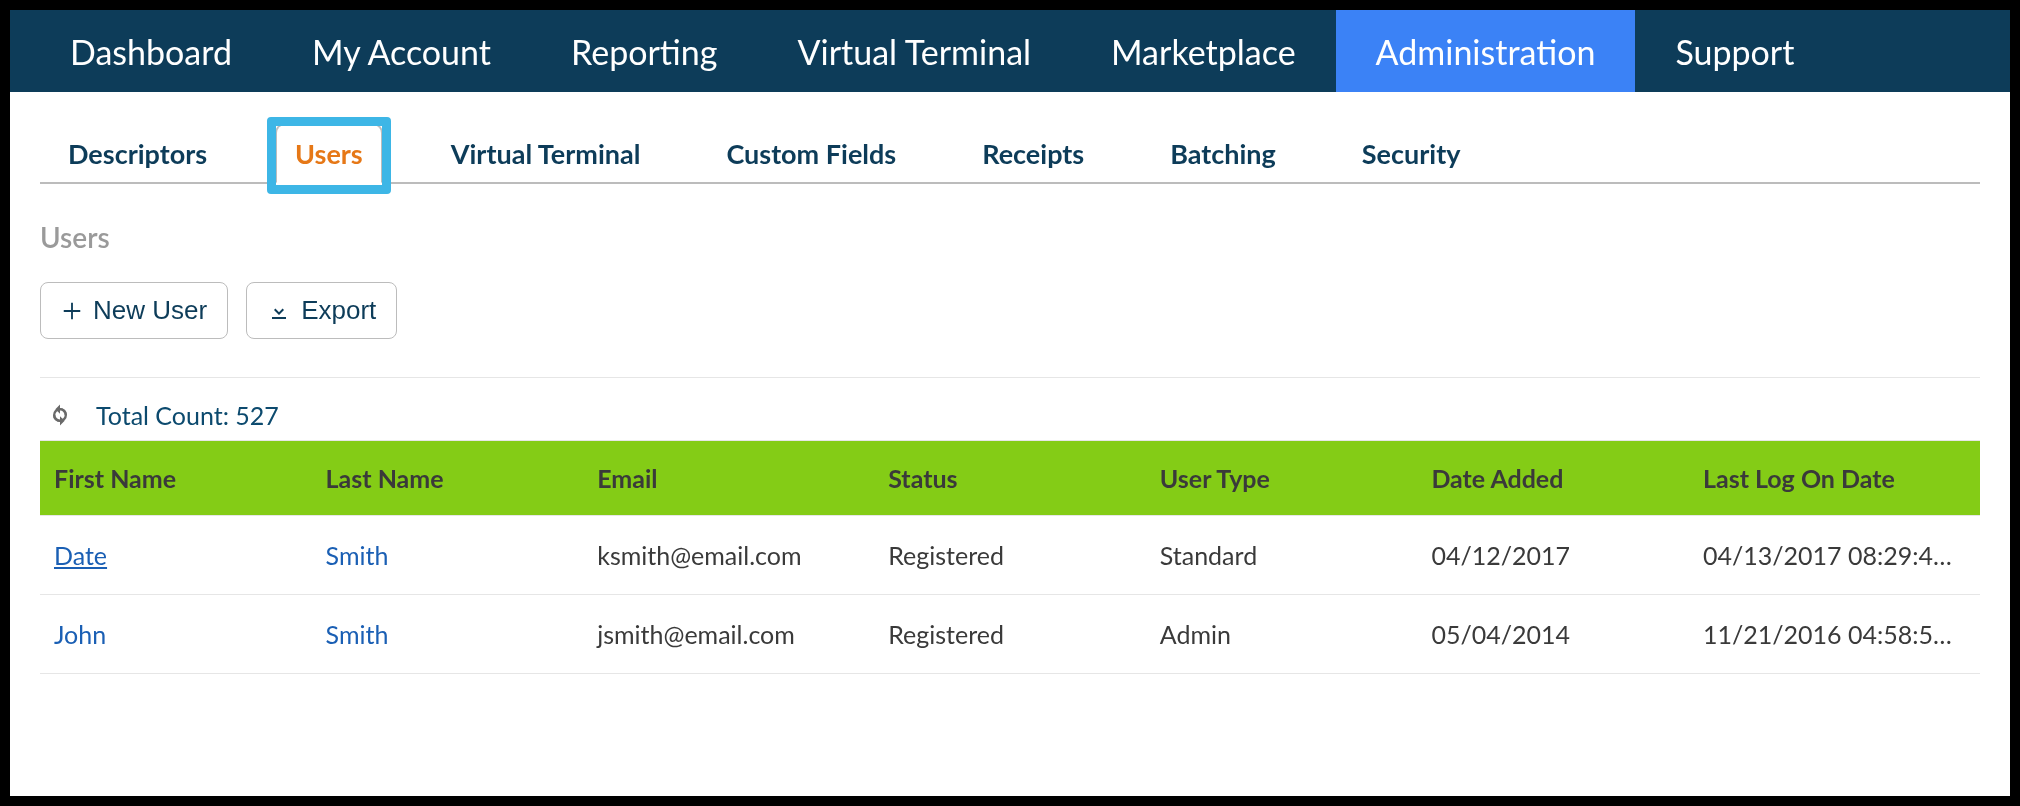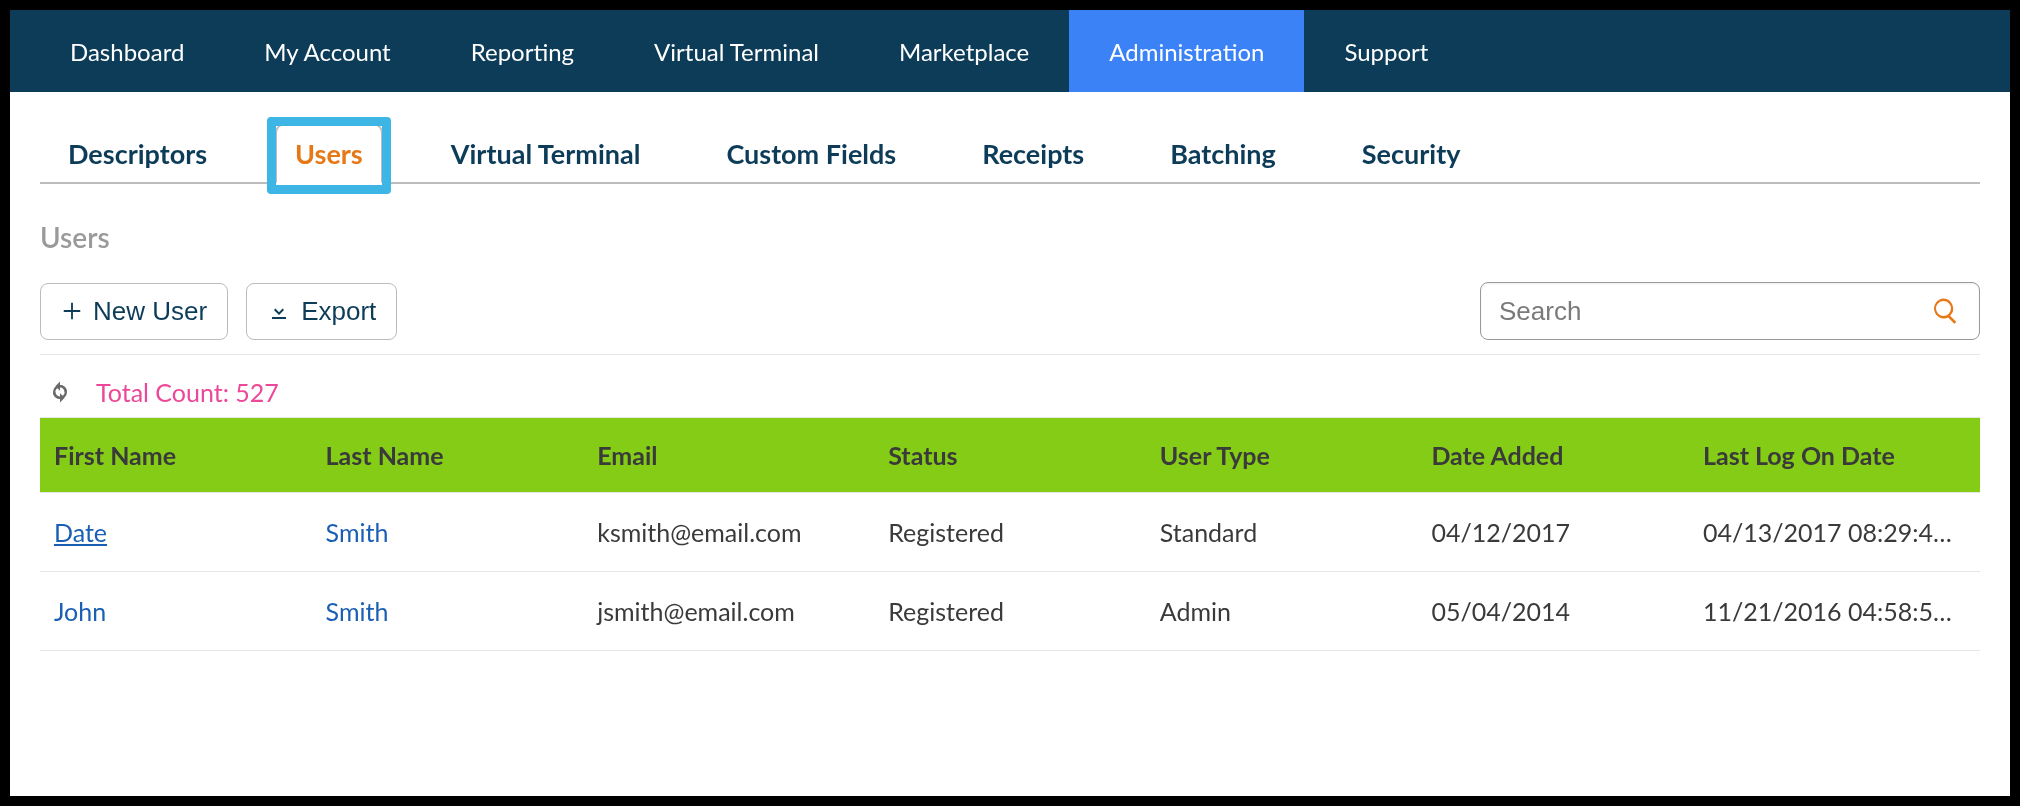--- a/index.html
+++ b/index.html
@@ -3,21 +3,21 @@
 <meta charset="utf-8">
 <style>
   * { box-sizing: border-box; margin: 0; padding: 0; }
   html, body { width: 2020px; height: 806px; font-family: "Lato", "Helvetica Neue", Arial, sans-serif; }
   body { background: #000; padding: 10px; }
   .app { background: #fff; width: 100%; height: 100%; display: flex; flex-direction: column; }
 
   
   .topnav { background: #0d3c59; display: flex; height: 82px; align-items: stretch; padding: 0 0 0 20px; }
   .topnav-item {
-    color: #fff; font-size: 24px; font-weight: 400; display: flex; align-items: center;
+    color: #fff; font-size: 34px; font-weight: 400; display: flex; align-items: center;
     padding: 0 40px; cursor: pointer; white-space: nowrap;
   }
   .topnav-item.active { background: #3b82f6; }
 
   
   .subtabs-wrap { padding: 0 30px; }
   .subtabs {
     display: flex; align-items: flex-end; height: 92px; border-bottom: 2px solid #bcbcbc;
     gap: 50px; padding-left: 10px;
   }
@@ -35,43 +35,43 @@
     position: absolute; border: 9px solid #3db6e6; border-radius: 4px;
     pointer-events: none;
     left: -10px; top: -8px; right: -10px; bottom: -12px;
   }
 
   
   .content { padding: 20px 30px 0 30px; flex: 1; }
   .page-title { color: #9a9a9a; font-size: 28px; font-weight: 600; margin: 16px 0 28px 0; }
 
   .toolbar {
-    display: flex; align-items: center; justify-content: space-between;
-    padding-bottom: 14px; border-bottom: 1px solid #e6e6e6;
+    display: flex; align-items: center; 
+    padding-bottom: 38px; border-bottom: 1px solid #e6e6e6;
   }
   .toolbar-left { display: flex; gap: 18px; }
   .btn {
     border: 1px solid #bcbcbc; background: #fff; border-radius: 8px;
     font-size: 26px; color: #0d3c59; font-weight: 500;
     padding: 12px 20px; cursor: pointer; display: inline-flex; align-items: center; gap: 10px;
   }
   .btn .icon { color: #0d3c59; }
   .search-wrap {
     border: 1px solid #9a9a9a; border-radius: 8px; width: 500px; height: 58px;
     display: flex; align-items: center; padding: 0 18px; box-shadow: inset 0 1px 2px rgba(0,0,0,.08);
   }
   .search-wrap input {
     flex: 1; border: none; outline: none; font-size: 26px; color: #444; background: transparent;
   }
   .search-wrap input::placeholder { color: #7a7a7a; }
   .search-wrap .search-icon { color: #e67817; }
 
   .count-row { display: flex; align-items: center; gap: 22px; padding: 22px 0 10px 6px; }
   .refresh-icon { color: #6a6a6a; cursor: pointer; }
-  .count-text { color: #ec4899; font-size: 25px; }
+  .count-text { color: #0c4a6e; font-size: 25px; }
 
   table.users { width: 100%; border-collapse: collapse; table-layout: fixed; }
   table.users thead th {
     background: #84cc16; color: #3a3a3a; font-size: 25px; font-weight: 700;
     text-align: left; padding: 22px 14px; border-top: 1px solid #e6e6e6; border-bottom: 1px solid #e6e6e6;
   }
   table.users tbody td {
     font-size: 25px; padding: 24px 14px; border-bottom: 1px solid #e6e6e6; color: #3a3a3a;
     white-space: nowrap; overflow: hidden; text-overflow: ellipsis;
   }
@@ -132,28 +132,20 @@
           <span>New User</span>
         </button>
         <button class="btn">
           <span class="icon">
             <svg width="24" height="24" viewBox="0 0 24 24">
                 <path fill="#0d3c59" d="M12 3v10.17l3.59-3.58L17 11l-5 5-5-5 1.41-1.41L12 13.17V3h0zM5 18h14v2H5z"></path>
               </svg>
           </span>
           <span>Export</span>
         </button>
-      </div>
-      <div class="search-wrap">
-        <input type="text" placeholder="Search" style="">
-        <span class="search-icon">
-          <svg width="30" height="30" viewBox="0 0 24 24">
-              <path fill="#e67817" d="M10 2a8 8 0 015.29 13.71l5 5-1.58 1.58-5-5A8 8 0 1110 2zm0 2a6 6 0 100 12 6 6 0 000-12z"></path>
-            </svg>
-        </span>
       </div>
     </div>
 
     <div class="count-row">
       <span class="refresh-icon">
         <svg width="28" height="28" viewBox="0 0 24 24">
             <path fill="#6a6a6a" d="M12 6V3L8 7l4 4V8a4 4 0 11-4 4H6a6 6 0 106-6z"></path>
             <path fill="#6a6a6a" d="M12 18v3l4-4-4-4v3a4 4 0 114-4h2a6 6 0 10-6 6z"></path>
           </svg>
       </span>

